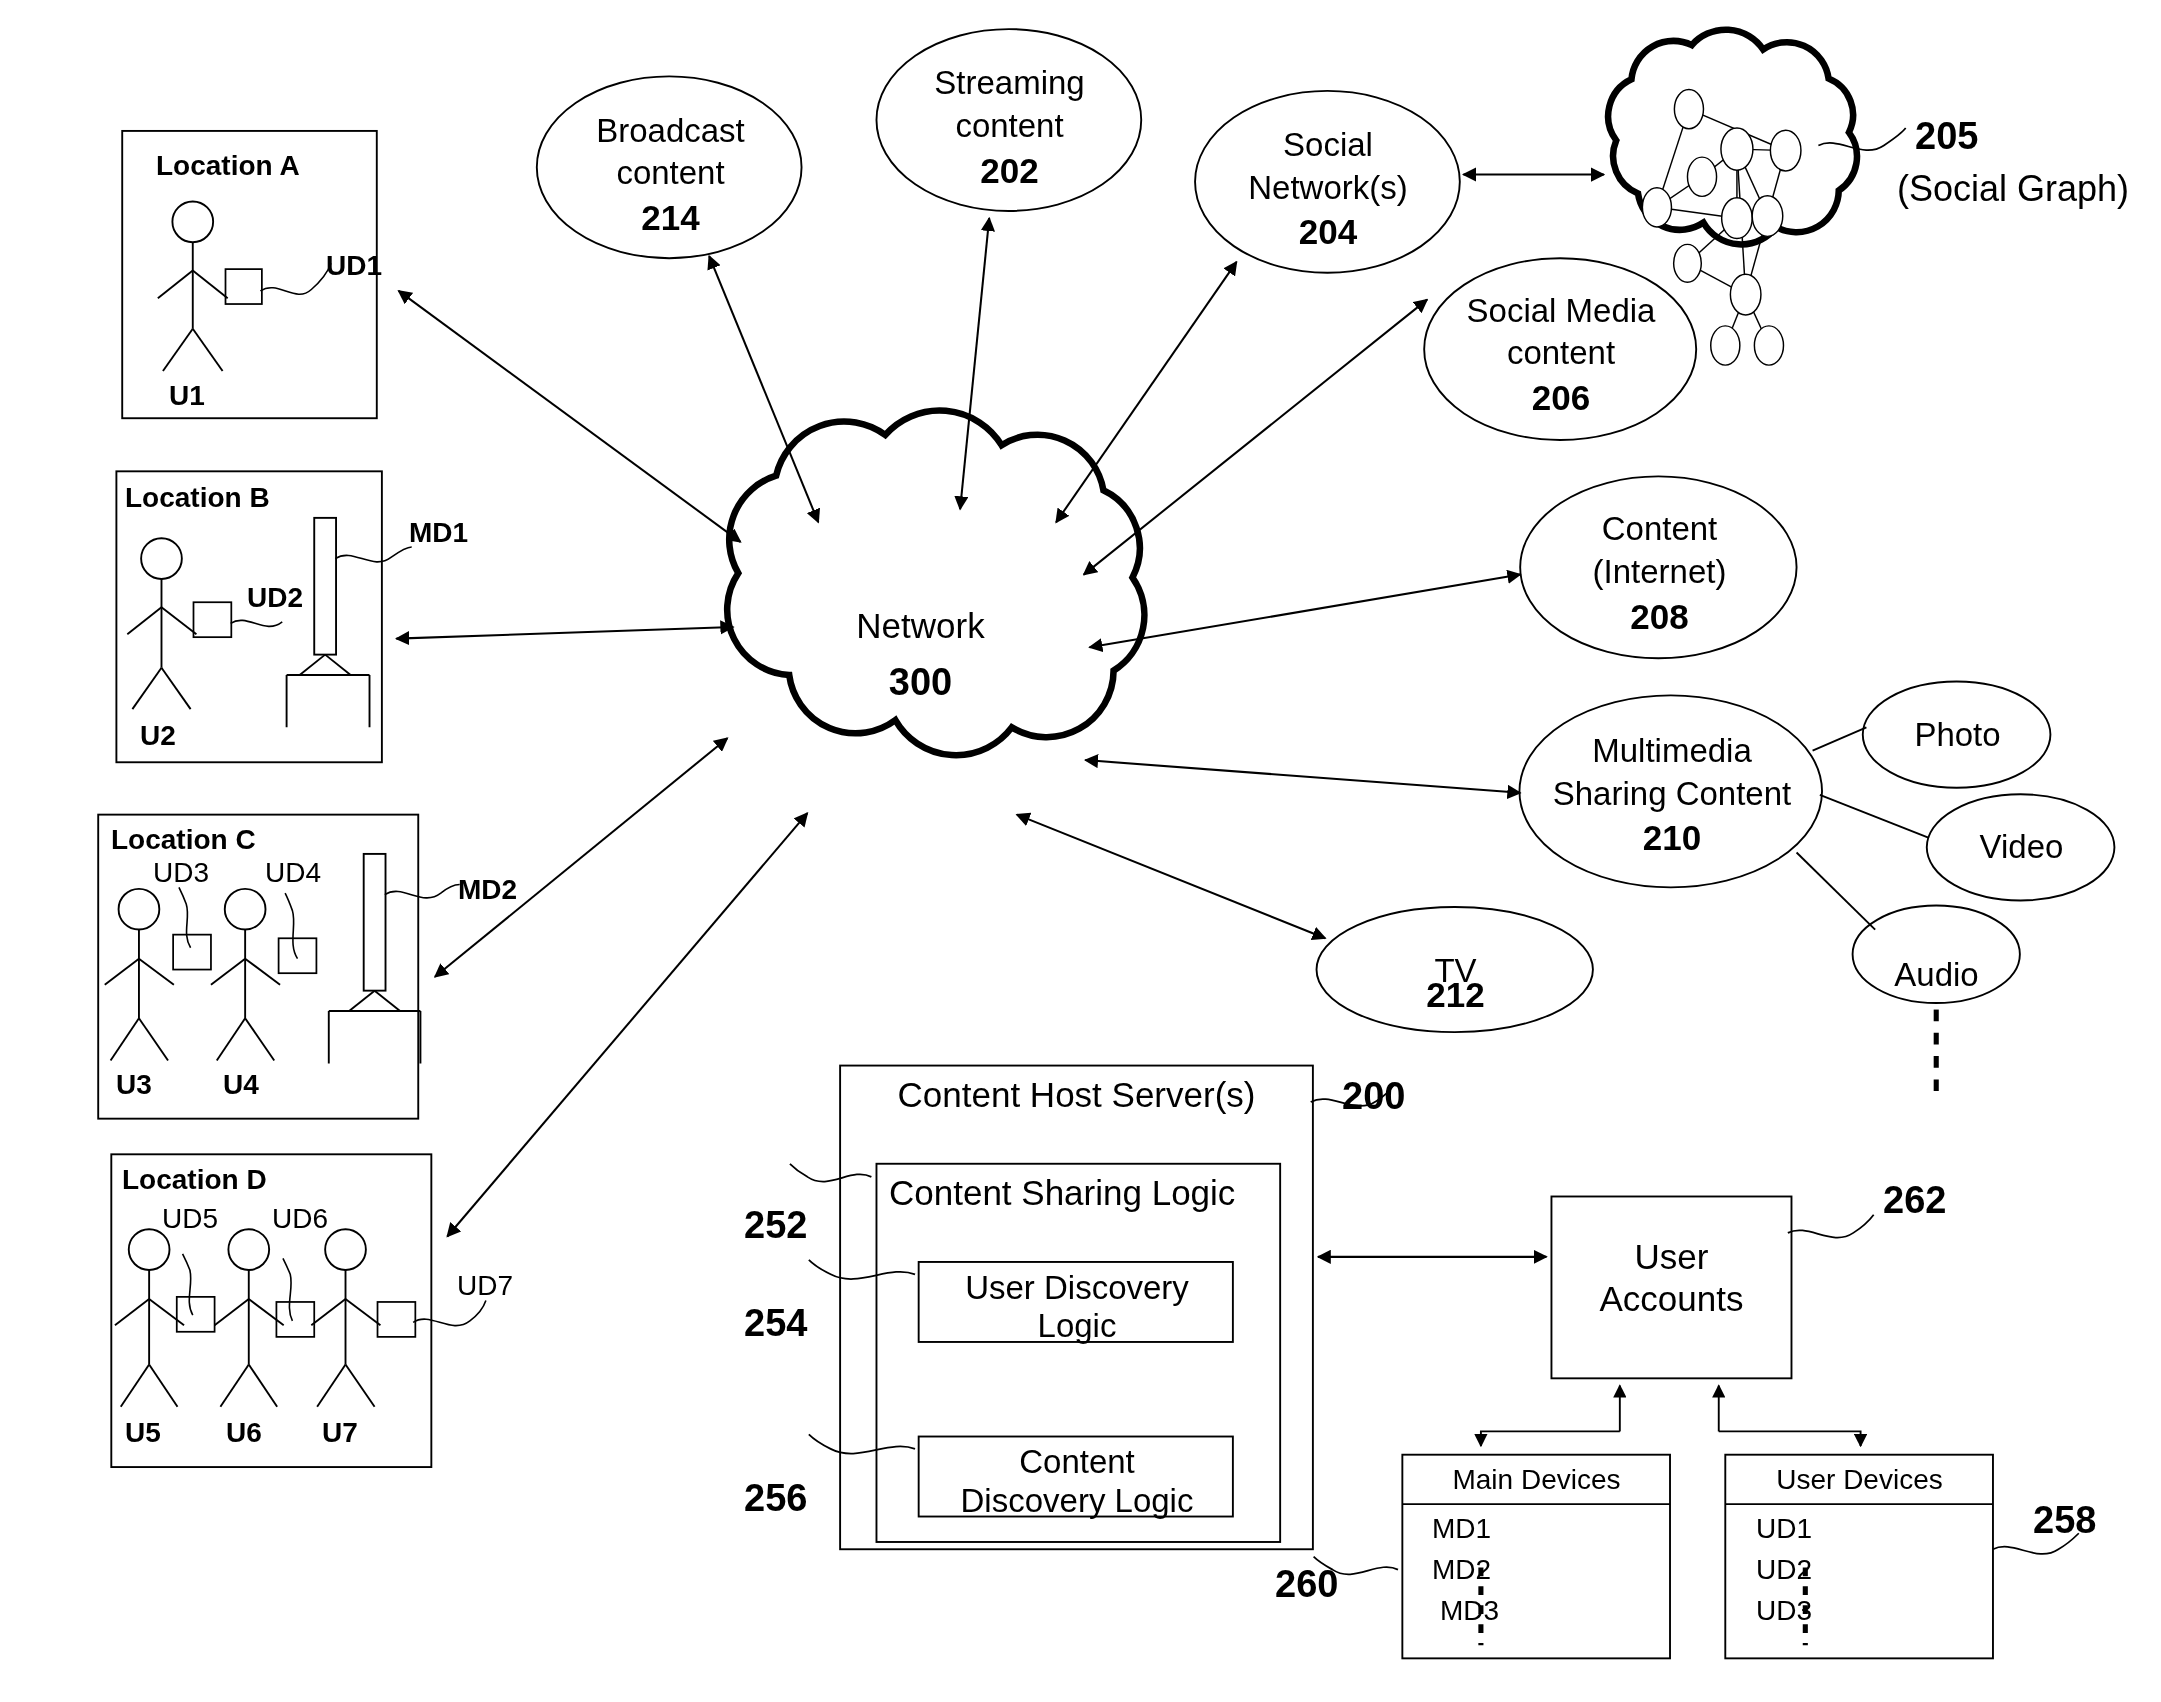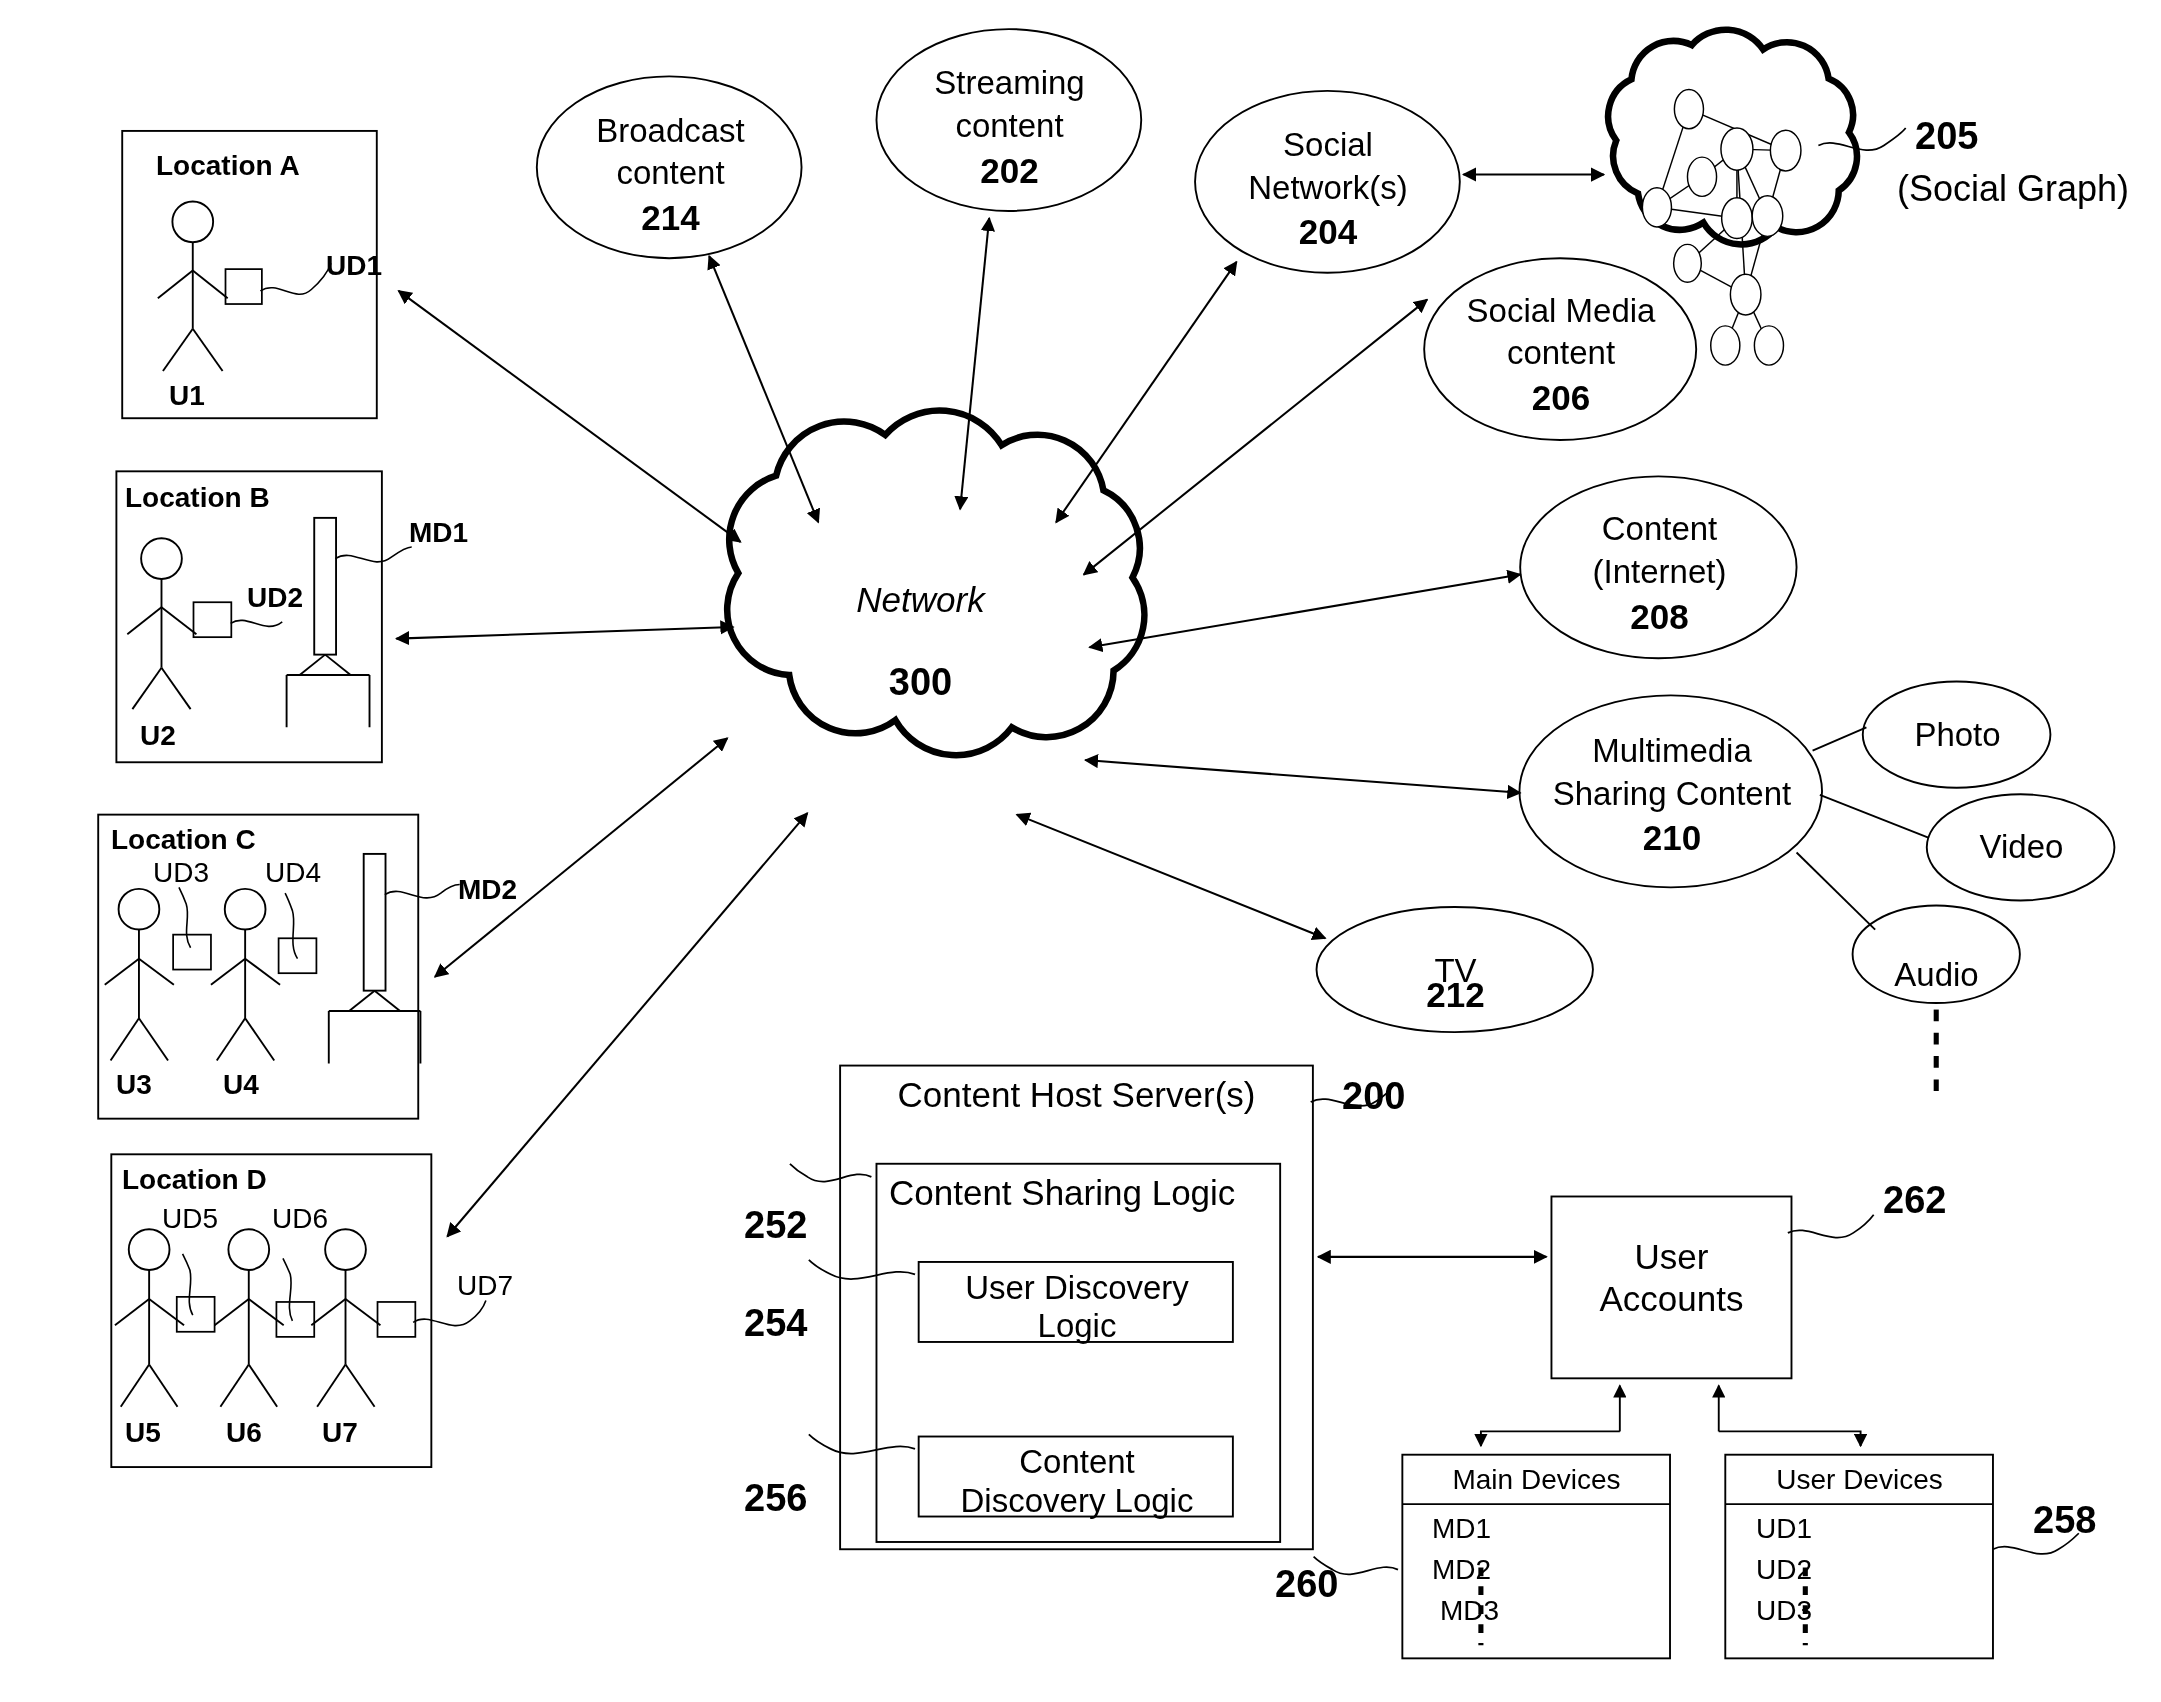--- a/index.html
+++ b/index.html
@@ -276,21 +276,21 @@
 <div class="lbl bold t44" style="left:223px;top:1069px;">U4</div>
 
 <div class="lbl bold t44" style="left:122px;top:1164px;">Location D</div>
 <div class="lbl t44" style="left:162px;top:1203px;">UD5</div>
 <div class="lbl t44" style="left:272px;top:1203px;">UD6</div>
 <div class="lbl t44" style="left:457px;top:1270px;">UD7</div>
 <div class="lbl bold t44" style="left:125px;top:1417px;">U5</div>
 <div class="lbl bold t44" style="left:226px;top:1417px;">U6</div>
 <div class="lbl bold t44" style="left:322px;top:1417px;">U7</div>
 
-<div class="lbl ctr t48" style="left:815px;top:580px;width:211px;font-style:italic;">Network</div>
+<div class="lbl ctr t48" style="left:815px;top:606px;width:211px;">Network</div>
 <div class="lbl ctr bold t52" style="left:815px;top:661px;width:211px;">300</div>
 
 <div class="lbl ctr t46" style="left:575px;top:113px;width:191px;">Broadcast</div>
 <div class="lbl ctr t46" style="left:575px;top:155px;width:191px;">content</div>
 <div class="lbl ctr bold t48" style="left:575px;top:198px;width:191px;">214</div>
 
 <div class="lbl ctr t46" style="left:914px;top:65px;width:191px;">Streaming</div>
 <div class="lbl ctr t46" style="left:914px;top:108px;width:191px;">content</div>
 <div class="lbl ctr bold t48" style="left:914px;top:151px;width:191px;">202</div>
 

